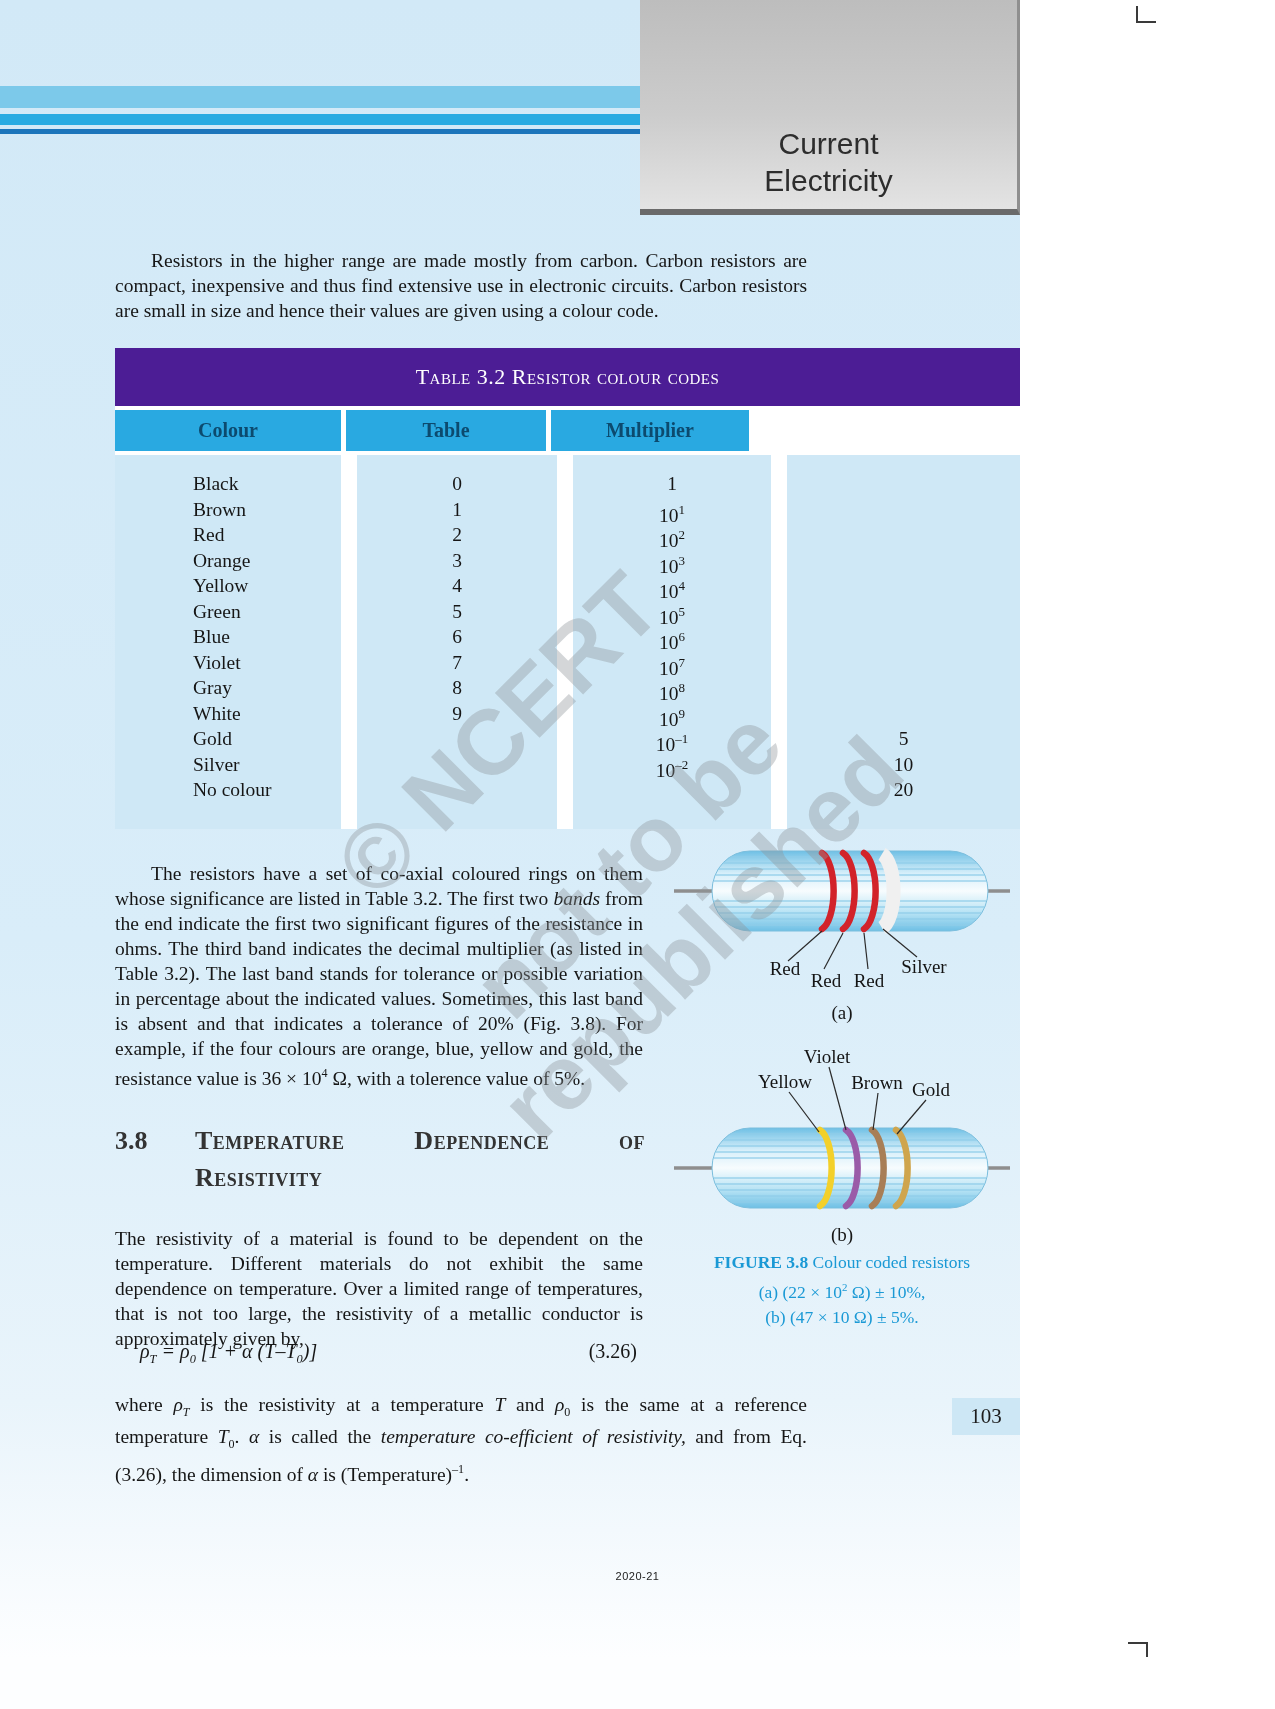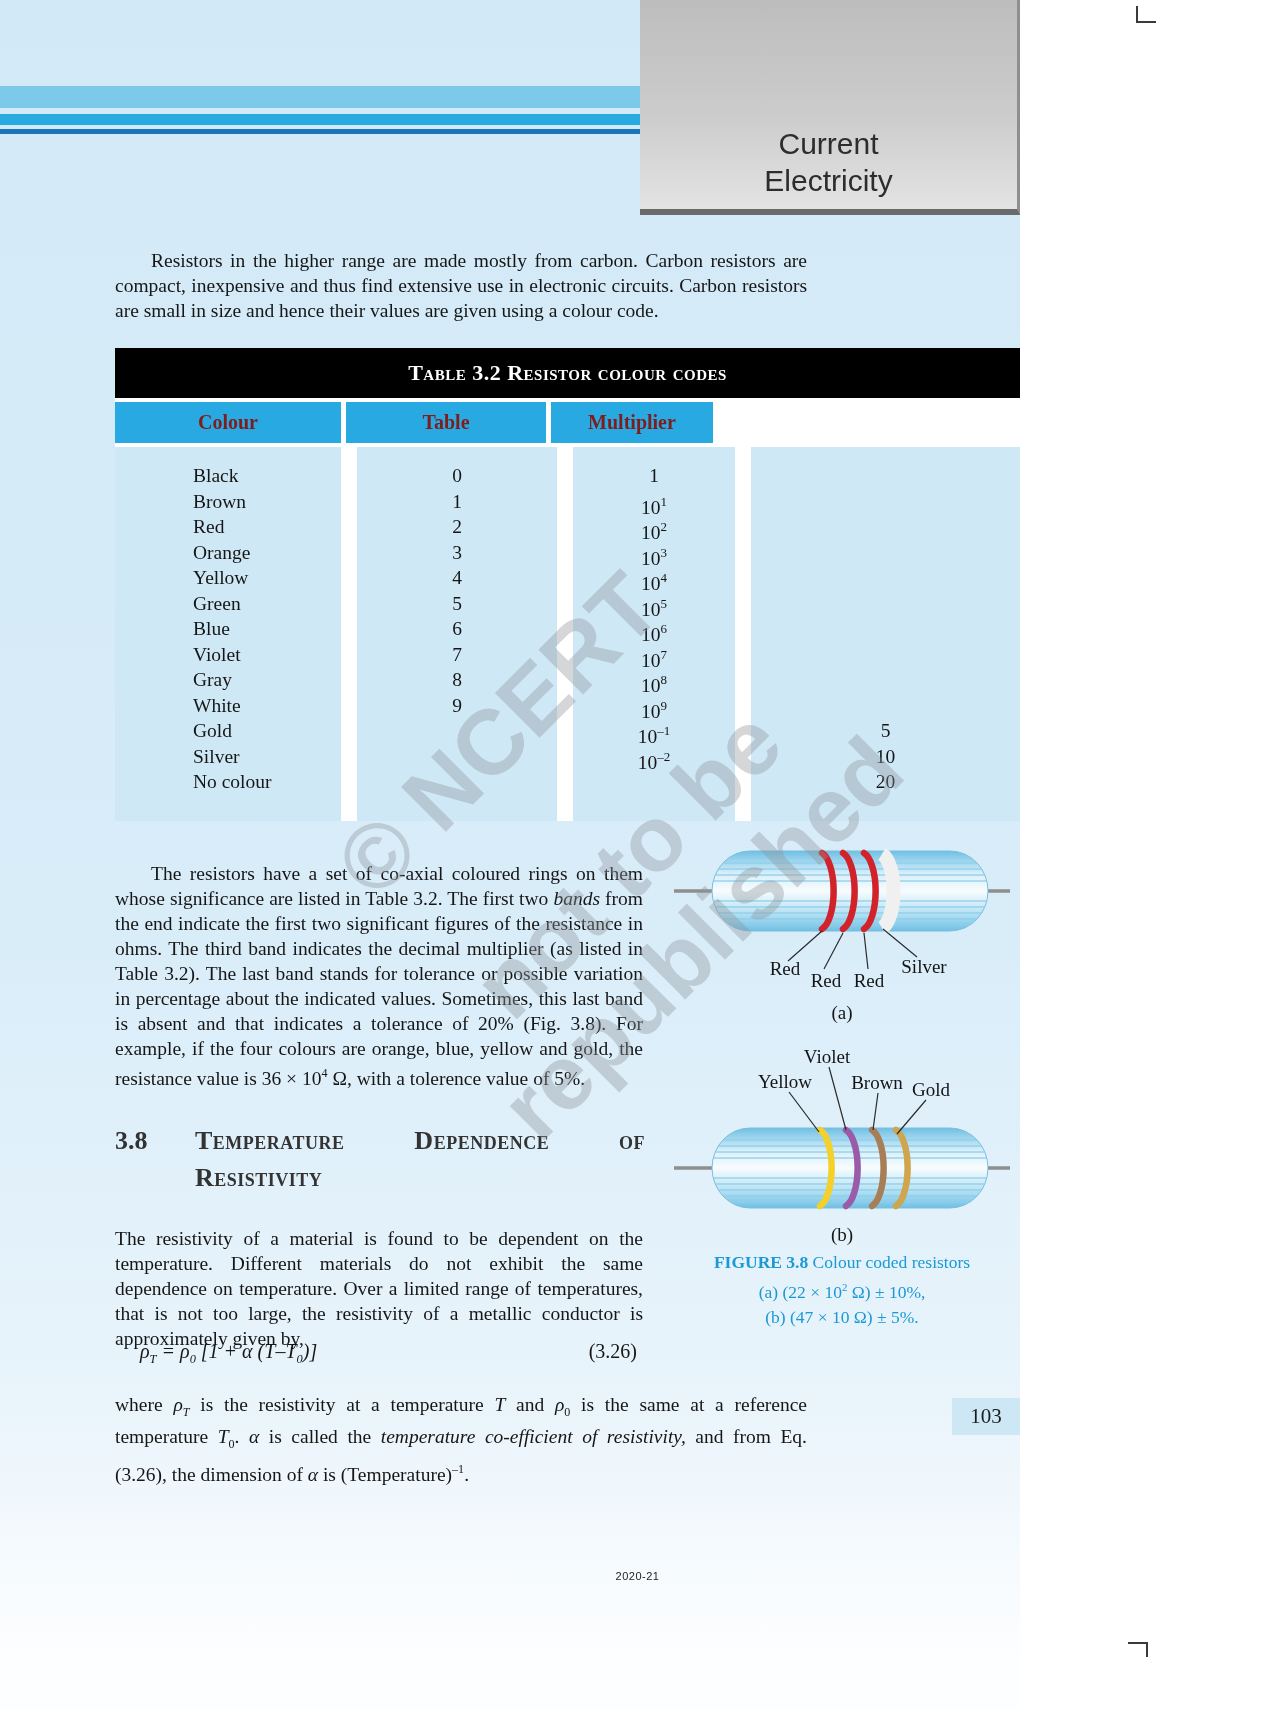--- a/index.html
+++ b/index.html
@@ -30,30 +30,30 @@
   .para2{left:115px;top:841px;width:528px;}
   .para3{left:115px;top:1206px;width:528px;}
   .para4{left:115px;top:1372px;width:692px;}
   .i{font-style:italic;}
   .b{font-weight:bold;}
   sub{font-size:0.62em;}
   sup{font-size:0.62em;}
 
   
   .table-block{position:absolute;left:115px;top:348px;width:905px;background:#ffffff;}
-  .t-title{height:50px;background:#000000;color:#ffffff;display:flex;align-items:center;justify-content:center;
-        font-variant:small-caps;font-weight:bold;font-size:22px;letter-spacing:0.5px;}
+  .t-title{height:58px;background:#4c1d95;color:#ffffff;display:flex;align-items:center;justify-content:center;
+        font-variant:small-caps;font-weight:normal;font-size:22px;letter-spacing:0.5px;}
   .t-head{display:flex;gap:5px;margin-top:4px;}
   .t-head > div{background:#29a9e1;height:41px;display:flex;align-items:center;justify-content:center;
-        font-weight:bold;font-size:20px;color:#7f1d1d;}
+        font-weight:bold;font-size:20px;color:#0c4a6e;}
   .t-body{display:flex;gap:16px;margin-top:4px;font-family:Liberation Serif, serif;}
   .t-col{background:#cfe8f6;padding:16px 0 26px 0;}
   .c1{width:226px;}
   .c2{width:200px;}
-  .c3{width:162px;}
+  .c3{width:198px;}
   .c4{flex:1;}
   .t-line{height:25.5px;line-height:25.5px;font-size:19.5px;text-align:center;}
   .t-col.c1 .t-line{text-align:left;padding-left:78px;}
   .t-line sup{font-size:13px;}
 
   
   .sec-heading{position:absolute;left:115px;top:1122px;width:540px;display:flex;
         font-weight:bold;font-size:26px;line-height:37px;color:#333333;}
   .h-num{width:80px;}
   .h-title{width:450px;font-variant:small-caps;text-align:justify;letter-spacing:0.5px;}

